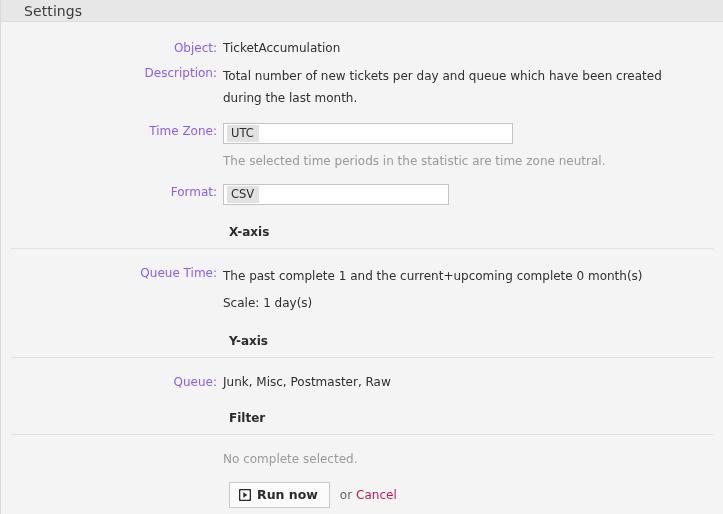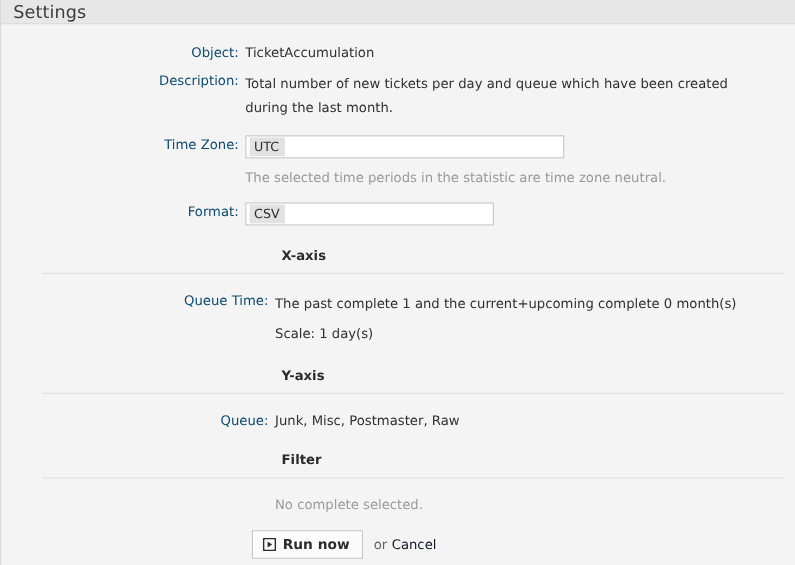--- a/index.html
+++ b/index.html
@@ -30,43 +30,44 @@
   .titlebar {
     height: 22px;
     background: #e7e7e7;
     border-bottom: 1px solid #dcdcdc;
     display: flex;
     align-items: center;
     padding-left: 11px;
     box-sizing: border-box;
   }
   .titlebar-text {
-    font-size: 16px;
+    font-size: 14px;
     color: #3b3b3b;
     letter-spacing: 0.1px;
+    margin-left: 12px;
   }
 
   
   .form {
     padding-top: 18px;
   }
 
   .row {
     display: flex;
     align-items: flex-start;
     padding: 0 10px 0 0;
     margin-bottom: 14px;
   }
   .row.tight { margin-bottom: 8px; }
 
   .label {
     width: 222px;
     min-width: 222px;
     text-align: right;
-    color: #0c4a6e;
+    color: #8b5cf6;
     font-size: 12px;
     line-height: 17px;
     padding-right: 6px;
     box-sizing: border-box;
     white-space: nowrap;
   }
 
   .value {
     flex: 1;
     font-size: 12px;
@@ -107,21 +108,20 @@
   .hint {
     color: #999999;
     font-size: 12px;
     line-height: 17px;
     margin-top: 9px;
   }
 
   
   .section {
     margin-top: 19px;
-    margin-left: 27px;
   }
   .section-title {
     font-weight: bold;
     font-size: 12px;
     color: #2b2b2b;
     margin-left: 228px;
     line-height: 16px;
     padding-bottom: 8px;
   }
   .divider {
@@ -165,21 +165,21 @@
     height: 12px;
     line-height: 0;
   }
 
   .or-text {
     margin-left: 10px;
     color: #636363;
     font-size: 12px;
   }
   .link {
-    color: #0f172a;
+    color: #be185d;
     text-decoration: none;
     font-size: 12px;
     cursor: pointer;
   }
 </style>
 </head>
 <body>
 
 <div id="app">
 

